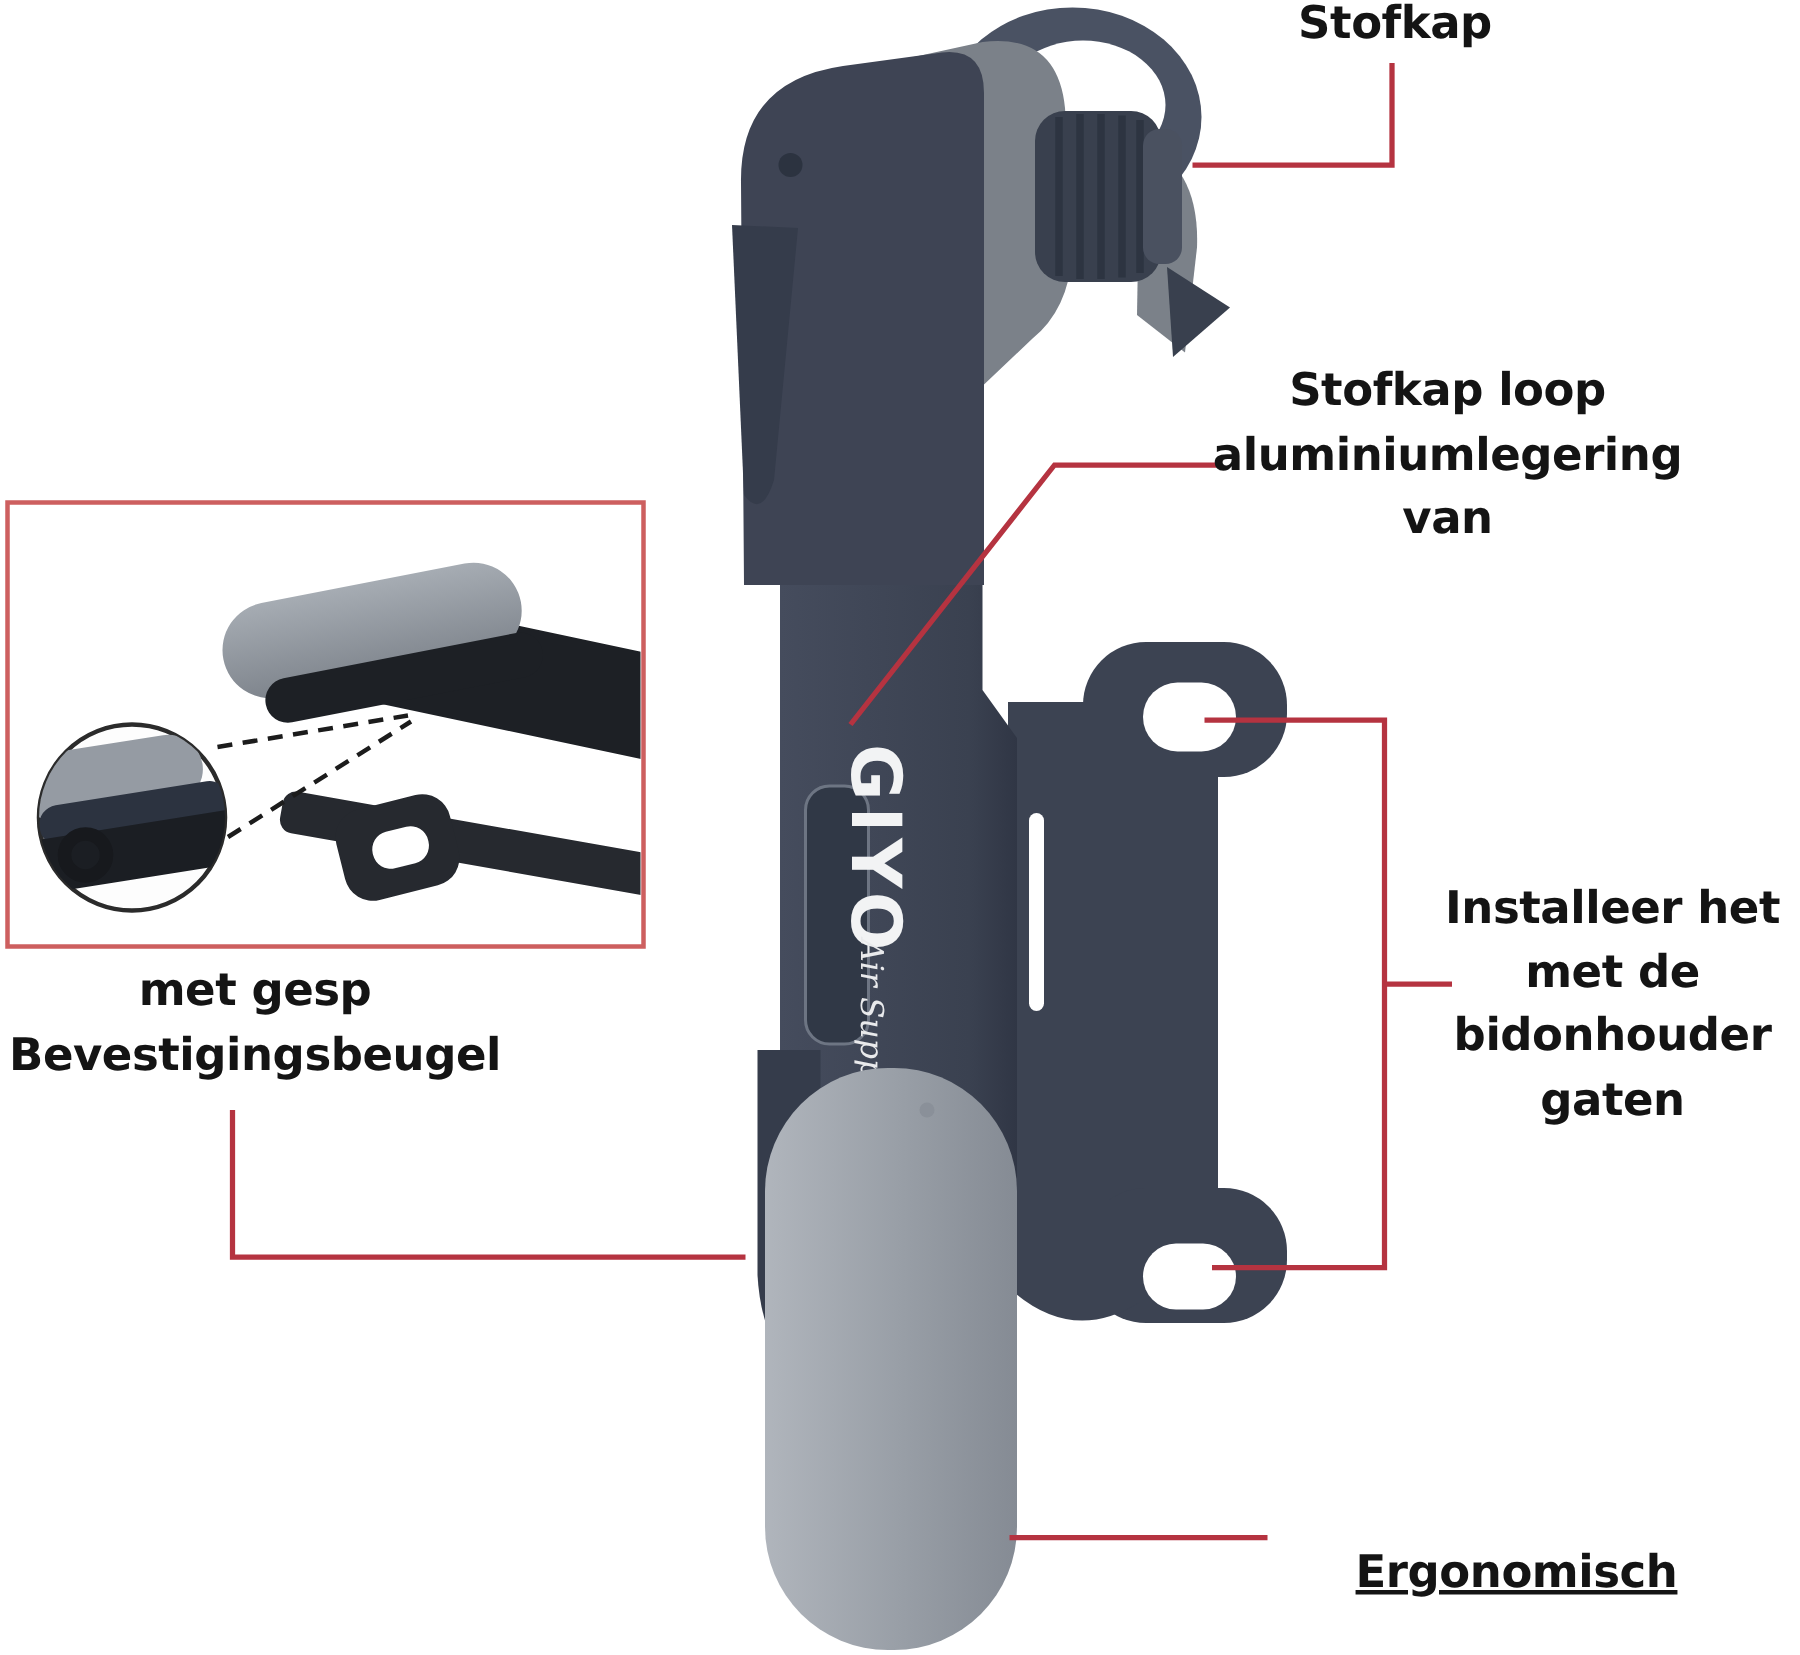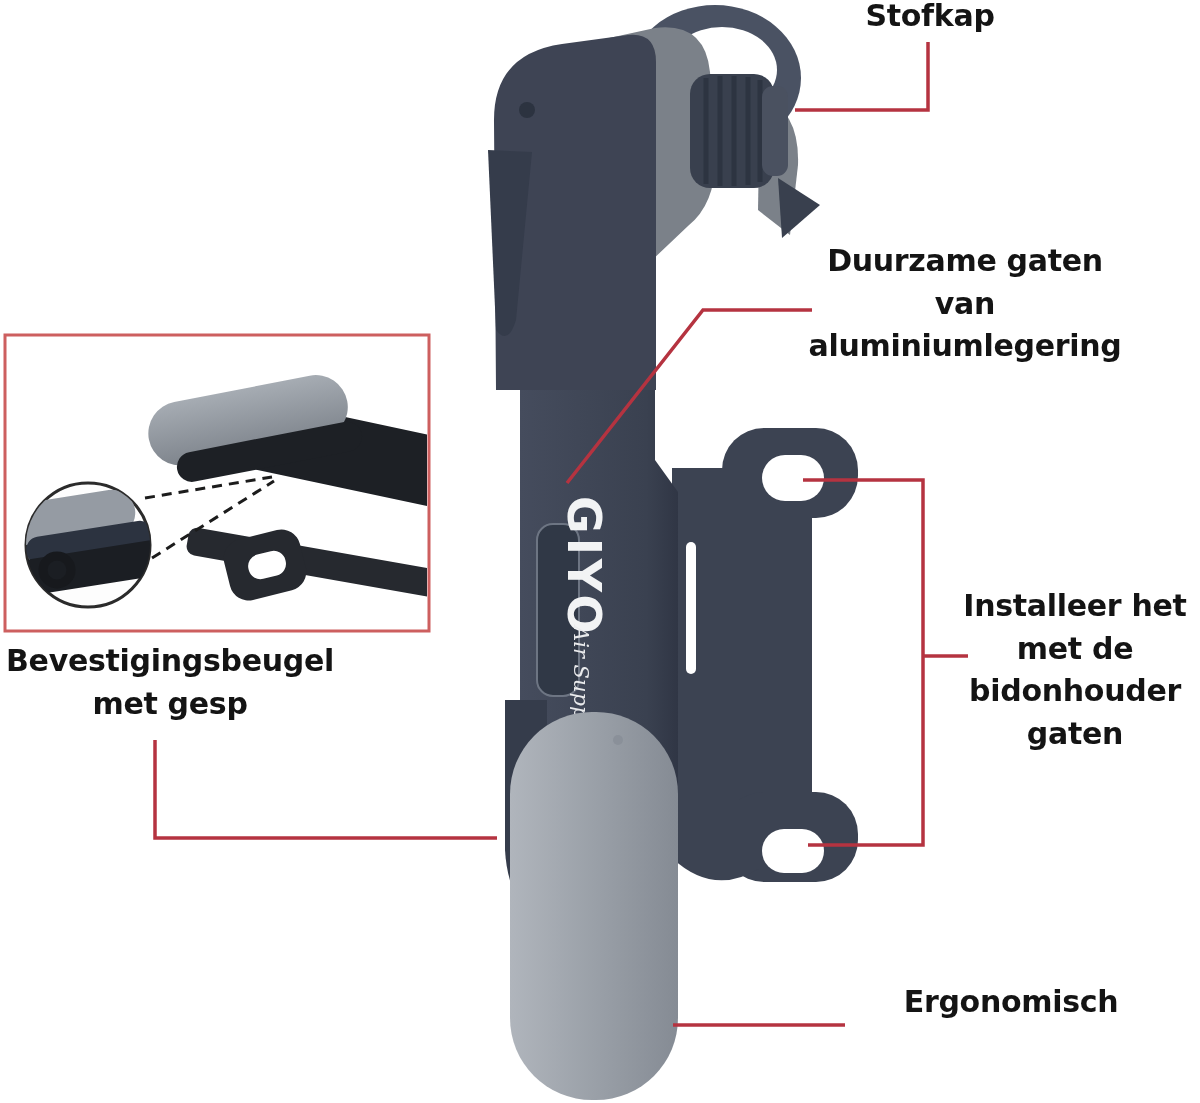--- a/index.html
+++ b/index.html
@@ -151,34 +151,34 @@
       <polyline class="callout" points="155,740 155,838 497,838"></polyline>
       <line class="callout" x1="673" y1="1025" x2="845" y2="1025"></line>
     </g>
   </svg>
 
   <div class="lbl" style="left:820px;top:-5px;width:220px;">
     <div>Stofkap</div>
   </div>
 
   <div class="lbl" style="left:795px;top:240px;width:340px;">
-    <div>Duurzame gaten</div>
+    <div>Stofkap loop</div>
+    <div>aluminiumlegering</div>
     <div>van</div>
-    <div>aluminiumlegering</div>
   </div>
 
   <div class="lbl" style="left:945px;top:585px;width:260px;">
     <div>Installeer het</div>
     <div>met de</div>
     <div>bidonhouder</div>
     <div>gaten</div>
   </div>
 
   <div class="lbl" style="left:0px;top:640px;width:340px;">
+    <div>met gesp</div>
     <div>Bevestigingsbeugel</div>
-    <div>met gesp</div>
   </div>
 
-  <div class="lbl" style="left:880px;top:981px;width:262px;">
+  <div class="lbl" style="left:880px;top:1028px;width:262px;text-decoration:underline;">
     <div>Ergonomisch</div>
   </div>
 
 </div>
 
 </body></html>

